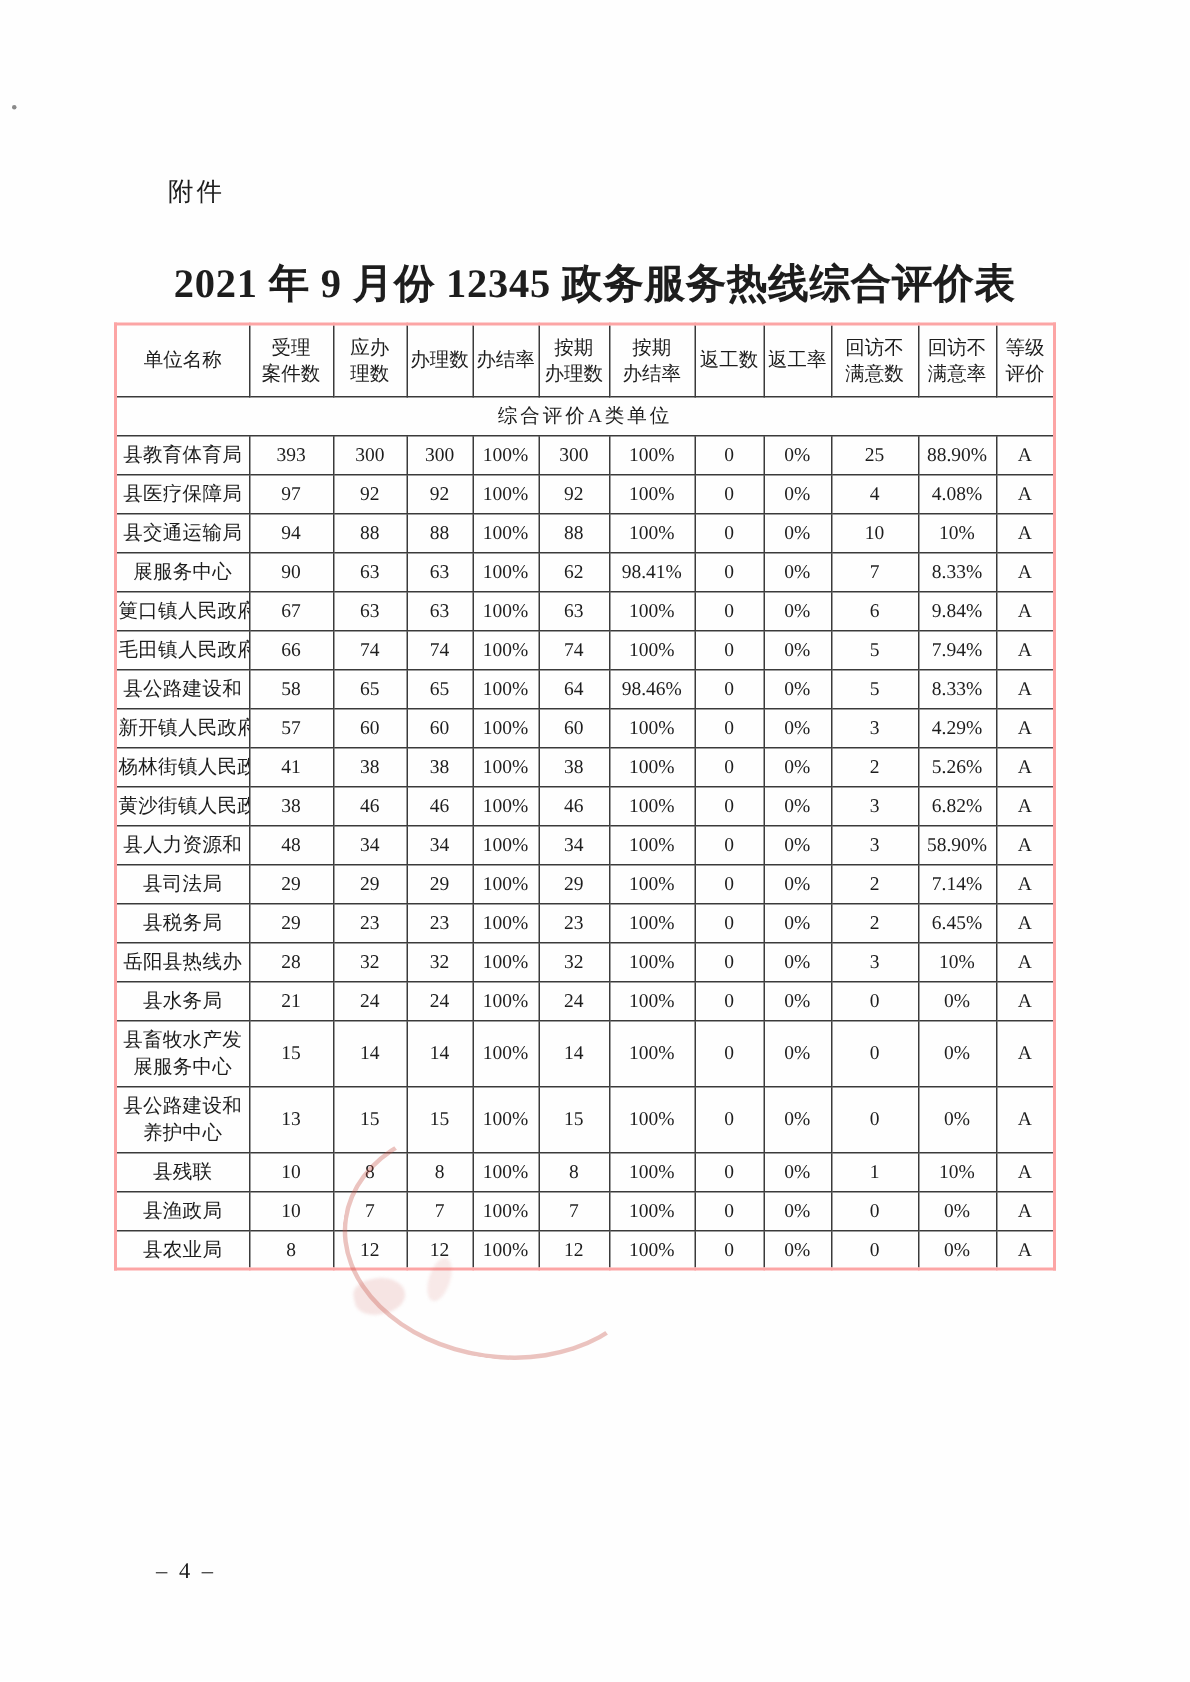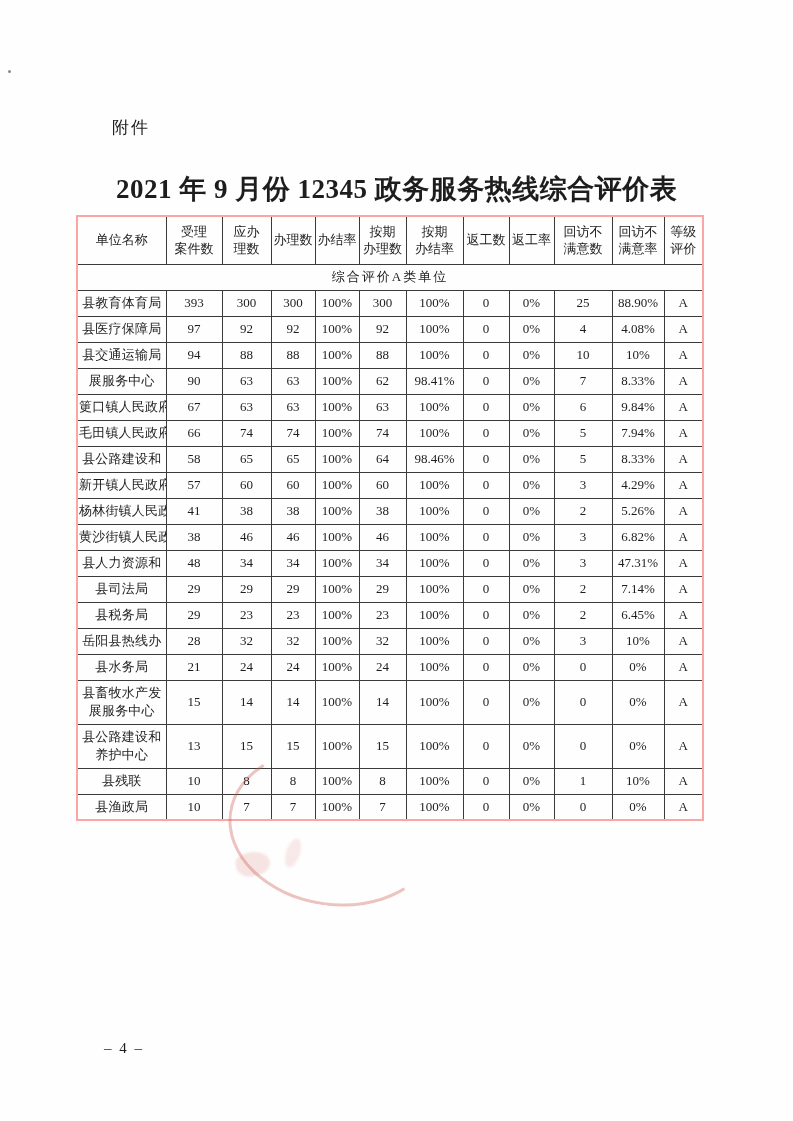--- a/index.html
+++ b/index.html
@@ -312,21 +312,21 @@
     <td class="unit-cell">县人力资源和</td>
     <td>48</td>
     <td>34</td>
     <td>34</td>
     <td>100%</td>
     <td>34</td>
     <td>100%</td>
     <td>0</td>
     <td>0%</td>
     <td>3</td>
-    <td>47.31%</td>
+    <td>58.90%</td>
     <td>A</td>
   </tr>
         <tr>
     <td class="unit-cell">县司法局</td>
     <td>29</td>
     <td>29</td>
     <td>29</td>
     <td>100%</td>
     <td>29</td>
     <td>100%</td>
@@ -429,20 +429,34 @@
     <td>7</td>
     <td>100%</td>
     <td>7</td>
     <td>100%</td>
     <td>0</td>
     <td>0%</td>
     <td>0</td>
     <td>0%</td>
     <td>A</td>
   </tr>
+        <tr>
+    <td class="unit-cell">县农业局</td>
+    <td>8</td>
+    <td>12</td>
+    <td>12</td>
+    <td>100%</td>
+    <td>12</td>
+    <td>100%</td>
+    <td>0</td>
+    <td>0%</td>
+    <td>0</td>
+    <td>0%</td>
+    <td>A</td>
+  </tr>
       </tbody>
   </table>
 
   <div class="red-stamp-arc"></div>
   <div class="red-stamp-mark1"></div>
   <div class="red-stamp-mark2"></div>
 
   <div class="page-number">– 4 –</div>
 
 </div>

